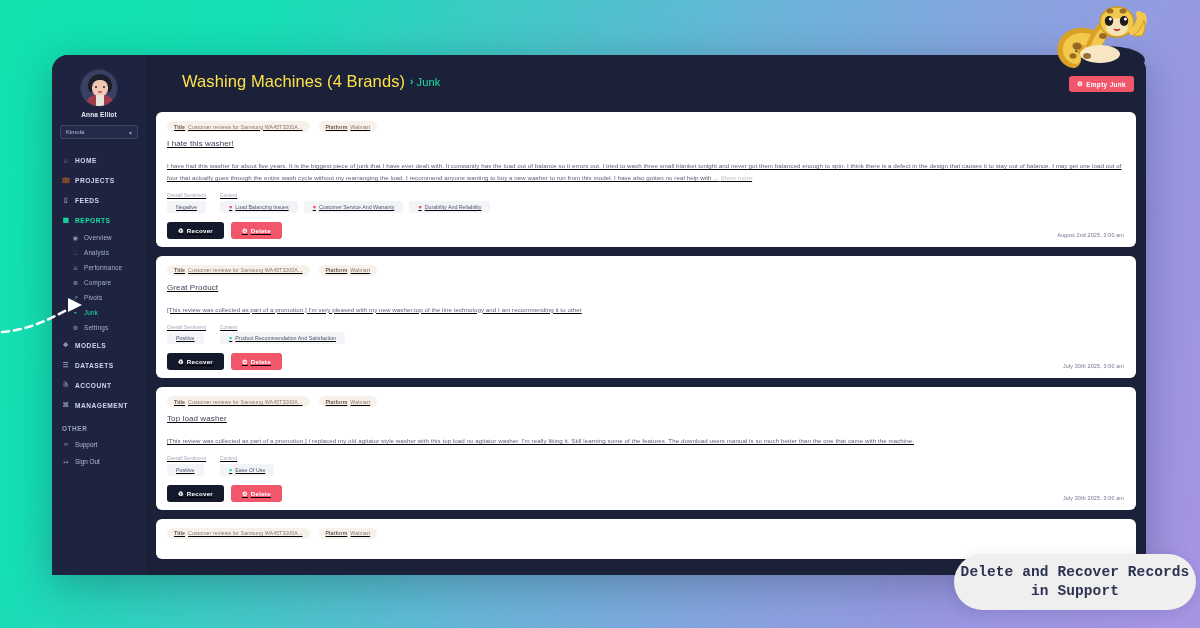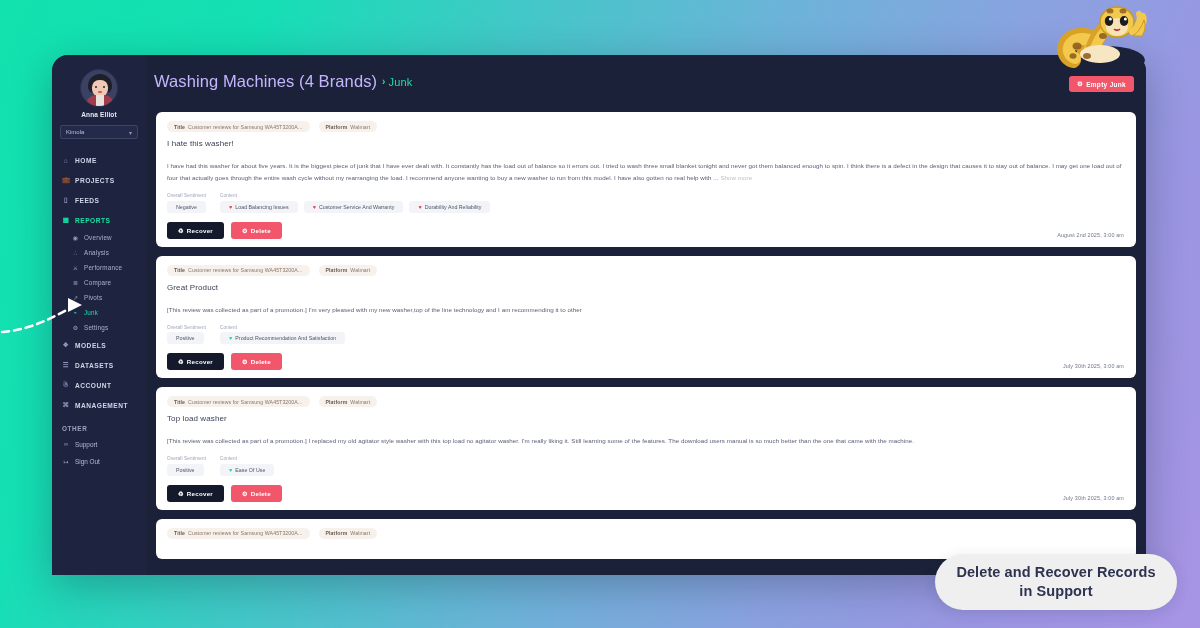--- a/index.html
+++ b/index.html
@@ -95,34 +95,34 @@
   }
   .nav-sm .ico { font-size: 6px; width: 8px; color: #99a2c0; display:inline-block; text-align:center; }
 
   
   .main { flex: 1; height: 100%; position: relative; background: #1b2138; }
   .topbar {
     height: 53px; display: flex; align-items: center;
     padding: 0 14px 0 8px; position: relative;
   }
   .page-title {
-    color: #c4b5fd; font-size: 16.5px; font-weight: 400; letter-spacing: .1px;
+    color: #fde047; font-size: 16.5px; font-weight: 400; letter-spacing: .1px; margin-left: 28px;
   }
   .crumb-sep { color: #18e0a4; font-size: 10px; margin: 0 3px 0 5px; font-weight: 700; }
   .crumb-junk { color: #18e0a4; font-size: 11px; letter-spacing: .2px; }
   .empty-junk {
     position: absolute; right: 12px; top: 21px;
     background: #f1566b; color: #fff;
     font-size: 6.5px; font-weight: 700; letter-spacing: .3px;
     border-radius: 3px; padding: 4px 8px;
     display: flex; align-items: center; gap: 3px;
     border: none;
   }
 
-  .cards { padding: 4px 10px; }
+  .cards { padding: 4px 10px; text-decoration: underline; }
   .card {
     background: #fff; border-radius: 6px;
     margin-bottom: 9px; padding: 9px 11px 8px;
     position: relative;
   }
   .tagrow { display: flex; gap: 9px; margin-bottom: 7px; }
   .meta-tag {
     background: #f7f1ec; border-radius: 8px;
     padding: 2.5px 7px;
     font-size: 5.2px; color: #8a7468; letter-spacing: .1px;
@@ -161,26 +161,27 @@
   .card-date {
     position: absolute; right: 12px; bottom: 9px;
     font-size: 5.4px; color: #6f768c; letter-spacing: .15px;
   }
 
   
   .arrow-svg { position: absolute; left: 0px; top: 280px; width: 110px; height: 70px; z-index: 60; }
 
   
   .caption-pill {
-    position: absolute; right: 23px; bottom: 18px;
+    position: absolute; right: 4px; bottom: 18px;
     width: 242px; height: 56px;
     background: #efeff0; border-radius: 28px;
     display: flex; align-items: center; justify-content: center;
     text-align: center; z-index: 50;
     box-shadow: 0 3px 14px rgba(40,40,80,.12);
+    font-family: Liberation Mono, monospace;
   }
   .caption-pill span {
     color: #2d3350; font-size: 14.5px; font-weight: 700;
     line-height: 1.28; letter-spacing: .1px;
   }
 </style>
 </head>
 <body>
 
 <div class="mascot">

